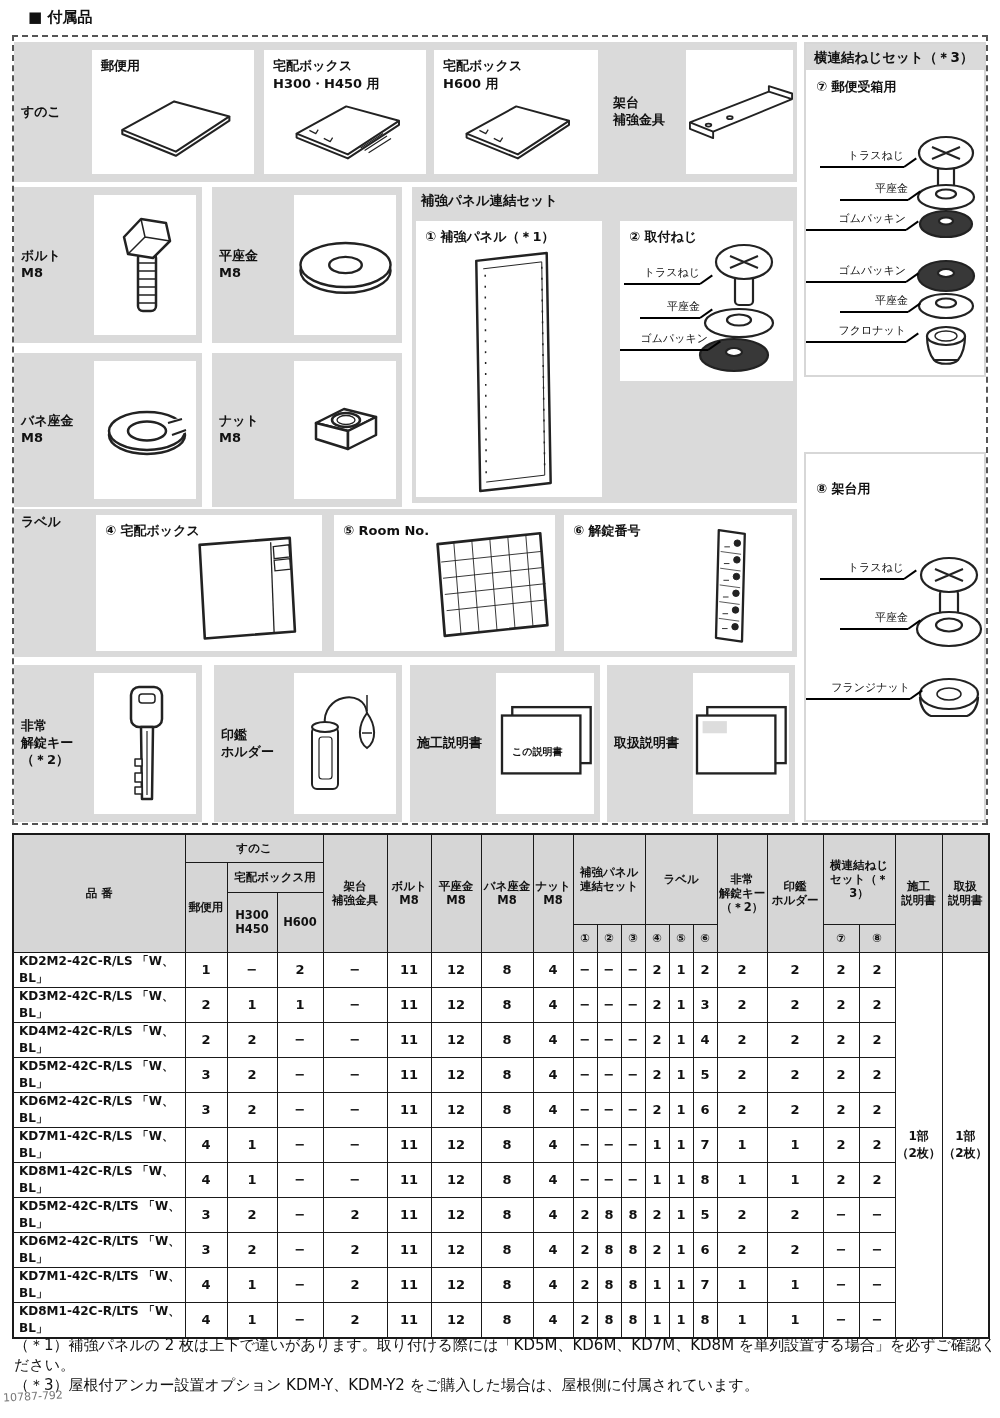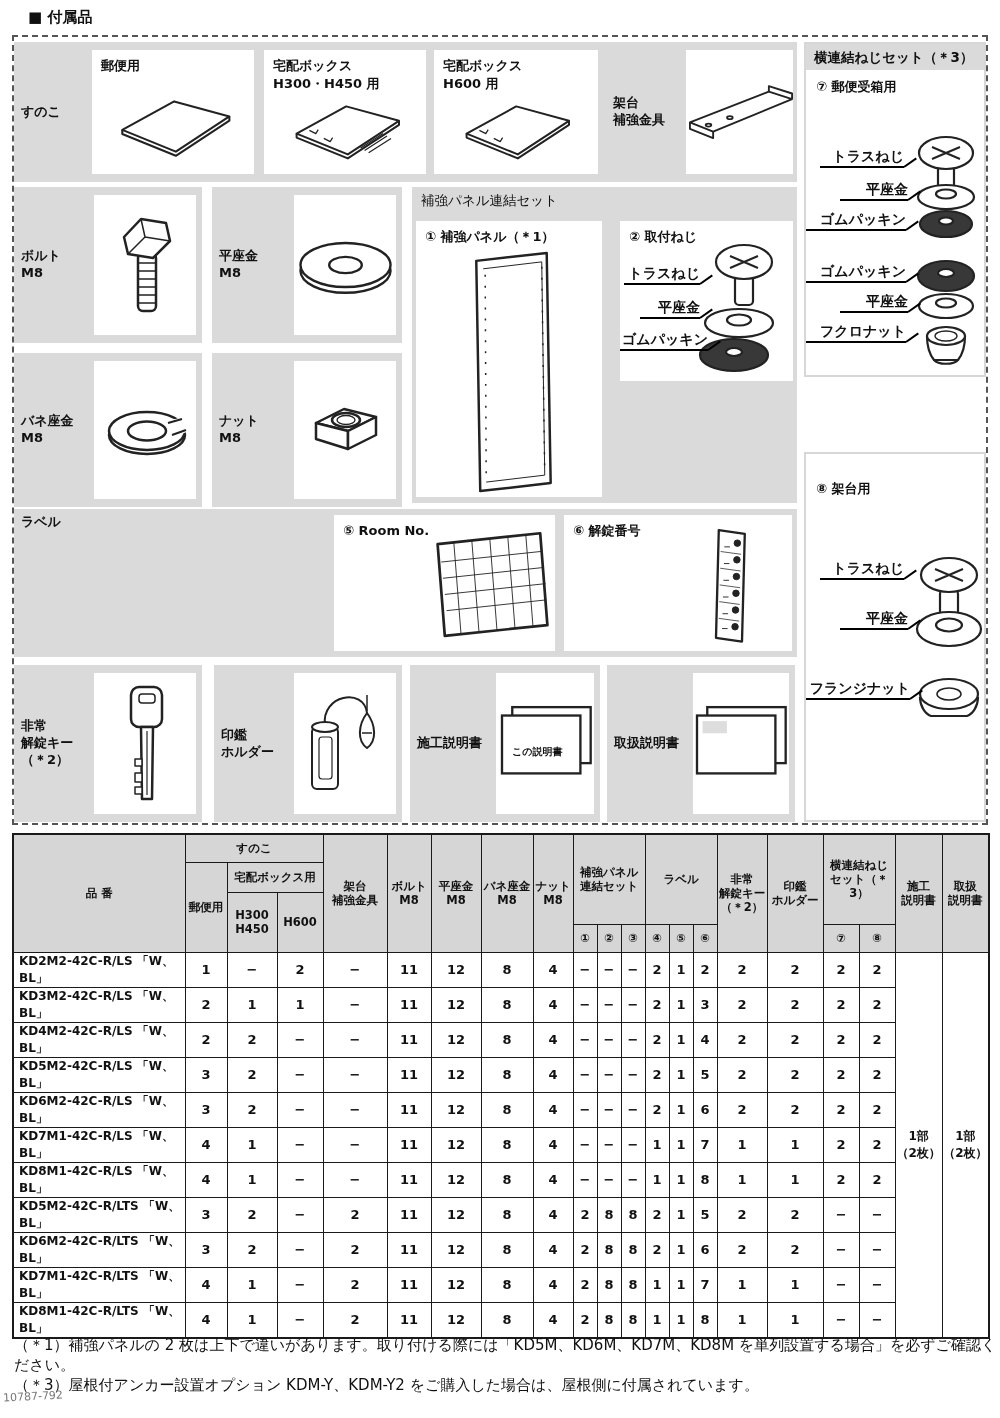--- a/index.html
+++ b/index.html
@@ -7,22 +7,22 @@
         font-family:"DejaVu Sans","Liberation Sans",sans-serif;overflow:hidden;}
   
   #page-title{position:absolute;left:28px;top:8px;font-size:15px;font-weight:bold;}
   #diagram{position:absolute;left:12px;top:35px;width:972px;height:786px;border:2px dashed #555;}
   .gblock{position:absolute;background:#dadada;}
   .wbox{position:absolute;background:#fff;}
   .cell-label{position:absolute;display:flex;align-items:center;font-weight:bold;font-size:13px;
               line-height:1.3;white-space:pre-line;padding-left:7px;box-sizing:border-box;height:100%;}
   .cell-label.top{align-items:flex-start;padding-top:5px;}
   .box-title{position:absolute;left:9px;top:7px;font-weight:bold;font-size:13px;line-height:1.35;white-space:pre-line;}
-  .set-title{position:absolute;left:9px;top:5px;font-weight:normal;font-size:13.5px;}
-  .leader{position:absolute;height:18px;line-height:16px;font-weight:bold;font-size:14px;
+  .set-title{position:absolute;left:9px;top:5px;font-weight:bold;font-size:13.5px;}
+  .leader{position:absolute;height:18px;line-height:16px;font-weight:normal;font-size:11px;
           text-align:right;border-bottom:2px solid #000;}
   .leader::after{content:"";position:absolute;left:100%;bottom:-2px;width:15px;height:2px;background:#000;
                  transform:rotate(-35deg);transform-origin:left center;}
   .side-box{position:absolute;background:#fff;border:2px solid #d7d7d7;box-sizing:border-box;}
   .side-head{position:absolute;left:0;top:0;right:0;height:26px;background:#dadada;font-weight:bold;
              font-size:13.5px;line-height:26px;padding-left:8px;box-sizing:border-box;}
   .illus{position:absolute;}
   svg{display:block;}
   .booklet-note{position:absolute;font-size:10px;font-weight:bold;}
   
@@ -184,20 +184,31 @@
             <polygon points="50,40 50,58 78,44 78,26"></polygon>
             <ellipse cx="48" cy="29" rx="14" ry="7"></ellipse>
             <ellipse cx="48" cy="29" rx="9" ry="4.5" stroke-width="1.3"></ellipse>
           </g>
         </svg>
       </div>
     </div>
 
     <div class="gblock" style="left:0;top:472px;width:783px;height:148px;">
       <div class="cell-label top" style="left:0;width:80px;">ラベル</div>
+      <div class="wbox" style="left:82px;top:6px;width:226px;height:136px;">
+        <div class="box-title">④ 宅配ボックス</div>
+        <svg class="illus" style="left:88px;top:10px;" width="130" height="122" viewBox="0 0 150 135">
+          <g stroke="#222" fill="#fff">
+            <polygon points="18,20 122,12 128,120 24,128" stroke-width="3" stroke-linejoin="round"></polygon>
+            <polyline points="100,17 104,122" fill="none" stroke-width="1.5"></polyline>
+            <polygon points="103,22 121,20 122,34 104,36" stroke-width="1.5"></polygon>
+            <polygon points="104,38 122,36 123,48 105,50" stroke-width="1.5"></polygon>
+          </g>
+        </svg>
+      </div>
       <div class="wbox" style="left:550px;top:6px;width:228px;height:136px;">
         <div class="box-title">⑥ 解錠番号</div>
         <svg class="illus" style="left:120px;top:4px;" width="90" height="130" viewBox="0 0 90 140">
           <g stroke="#222" fill="#fff">
             <polygon points="34,12 62,16 59,132 31,128" stroke-width="2.5" stroke-linejoin="round"></polygon>
             <circle cx="54" cy="26" r="3.5" fill="#222"></circle>
               <circle cx="53.5" cy="44" r="3.5" fill="#222"></circle>
             <circle cx="53" cy="62" r="3.5" fill="#222"></circle>
               <circle cx="52.5" cy="80" r="3.5" fill="#222"></circle>
             <circle cx="52" cy="98" r="3.5" fill="#222"></circle>

